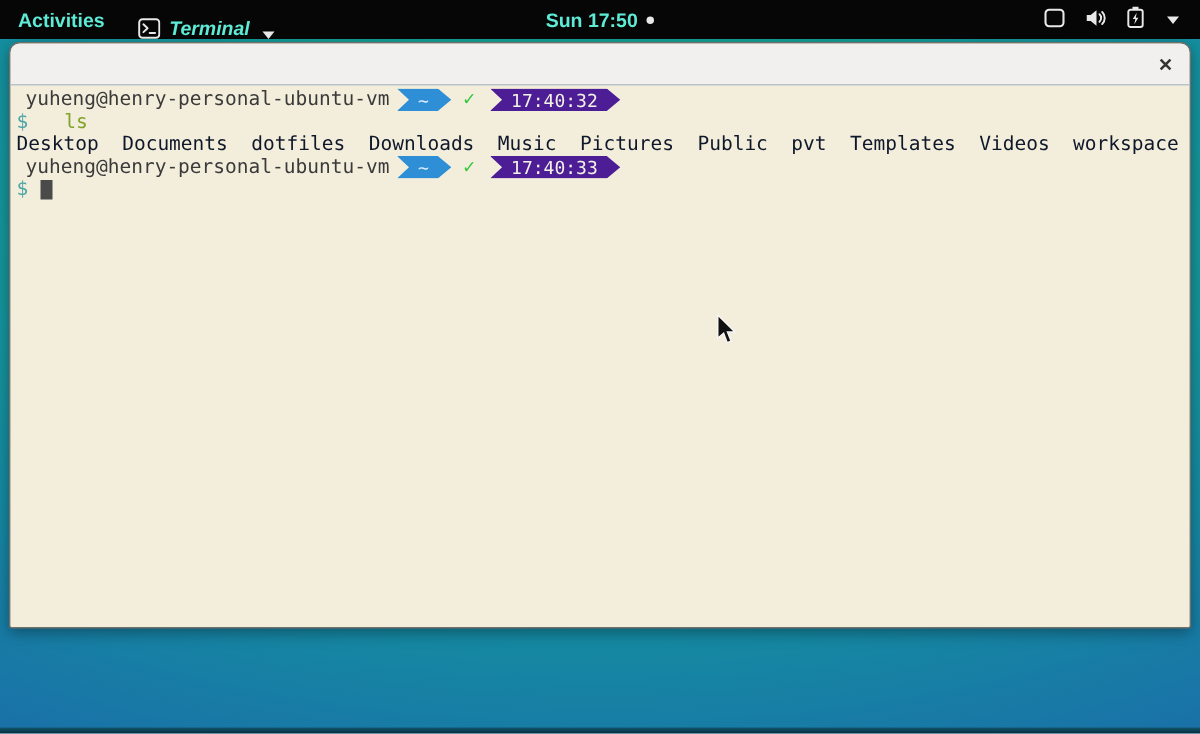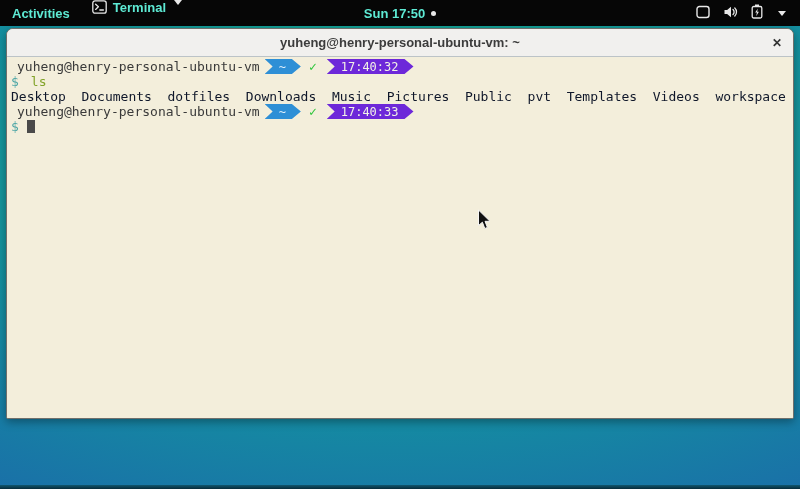--- a/index.html
+++ b/index.html
@@ -7,21 +7,21 @@
     width:800px;height:489px;position:relative;overflow:hidden;
     font-family:"Liberation Sans",sans-serif;
     background:radial-gradient(ellipse 115% 95% at 50% 32%, #12a391 0%, #13a096 30%, #1589a2 58%, #1a6fa8 85%, #17619c 100%);
   }
   
   .top-bar{
     position:absolute;top:0;left:0;width:800px;height:26px;background:#060606;
     display:flex;align-items:center;color:#5eead4;font-size:13px;font-weight:600;z-index:50;
   }
   .activities{padding:0 12px;height:100%;display:flex;align-items:center;cursor:default;}
-  .app-menu{display:flex;align-items:flex-start;gap:6px;padding:0 10px;height:100%;}
+  .app-menu{display:flex;align-items:flex-end;gap:6px;padding:0 10px;height:100%;font-style:italic;}
   .app-menu svg{display:block;}
   .caret-down{width:0;height:0;border-left:4px solid transparent;border-right:4px solid transparent;border-top:5px solid #e8e8e8;margin-left:2px;}
   .clock{position:absolute;left:0;right:0;text-align:left;display:flex;justify-content:center;align-items:center;gap:6px;pointer-events:none;}
   .clock .inner{display:flex;align-items:center;gap:6px;pointer-events:auto;}
   .notif-dot{width:5px;height:5px;border-radius:50%;background:#e8e8e8;display:inline-block;}
   .sys-area{margin-left:auto;display:flex;align-items:center;gap:13px;padding-right:14px;height:100%;z-index:2;}
   
   .window{
     position:absolute;left:6px;top:28px;width:786px;height:389px;
     border:1px solid #6f6f6b;border-radius:7px 7px 2px 2px;
@@ -42,24 +42,24 @@
     font-family:"DejaVu Sans Mono",monospace;font-size:13px;color:#3a3a3a;text-align:right;
   }
   .term-line{display:flex;align-items:center;height:15px;white-space:pre;}
   .userhost{padding-left:8px;color:#3a3a3a;}
   .ribbon{
     display:inline-flex;align-items:center;justify-content:center;height:15px;
     padding:0 15px 0 14px;margin-left:5px;font-size:12px;
     clip-path:polygon(0 0, calc(100% - 9px) 0, 100% 50%, calc(100% - 9px) 100%, 0 100%, 8px 50%);
   }
   .ribbon.blue{background:#2e8fd6;color:#dceefb;}
-  .ribbon.dark{background:#6d28d9;color:#f2f1e6;}
+  .ribbon.dark{background:#4c1d95;color:#f2f1e6;}
   .checkmark{color:#2fc63c;font-weight:700;margin:0 5px 0 8px;}
   .dollar{color:#4da6a6;padding-left:2px;}
-  .cmd{color:#82a32a;margin-left:12px;}
+  .cmd{color:#82a32a;margin-left:24px;}
   .dirs{color:#0f172a;padding-left:2px;}
   .cursor-block{display:inline-block;width:8px;height:13px;background:#4a4a4a;margin-left:8px;}
   
   .bottom-edge{position:absolute;left:0;bottom:0;width:800px;height:4px;
     background:linear-gradient(#11576f,#062b3a);z-index:5;}
   
   .pointer{position:absolute;left:477px;top:209px;z-index:60;pointer-events:none;}
 </style>
 </head>
 <body>
@@ -104,21 +104,20 @@
         <rect x="1.2" y="2.5" width="9.6" height="11.5" rx="1.5" fill="none" stroke="#e8e8e8" stroke-width="1.3"></rect>
         <polygon points="6.8,4.5 4.2,8.6 5.9,8.6 5.2,12.2 7.9,7.8 6.2,7.8" fill="#e8e8e8"></polygon>
       </svg>
     </span>
     <span class="caret-down"></span>
   </div>
 </div>
 
 <div class="window">
   <div class="title-bar">
-    <span>yuheng@henry-personal-ubuntu-vm: ~</span>
     <span class="close-btn">✕</span>
   </div>
 
   <div class="term-body">
 
     <div class="term-line">
       <span class="userhost">yuheng@henry-personal-ubuntu-vm</span>
       <span class="ribbon blue">~</span>
       <span class="checkmark">✓</span>
       <span class="ribbon dark">17:40:32</span>

